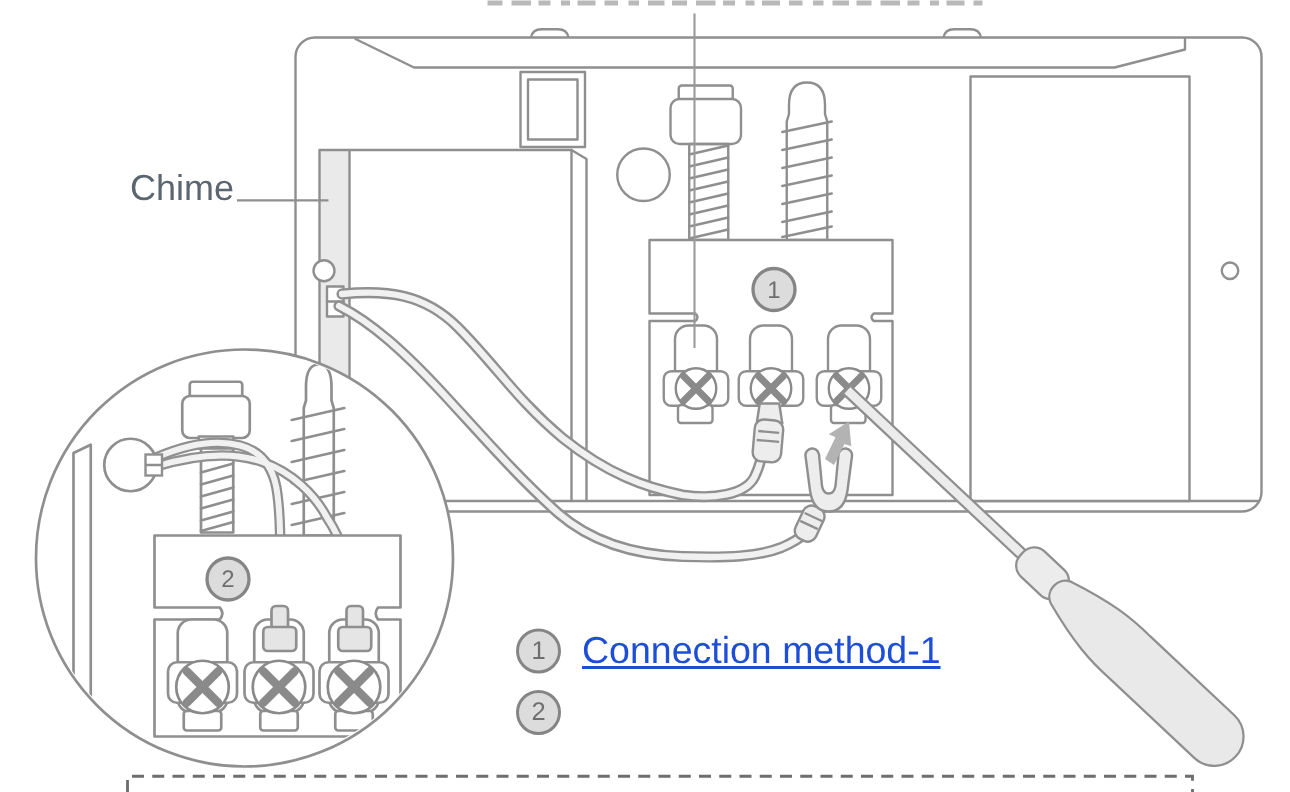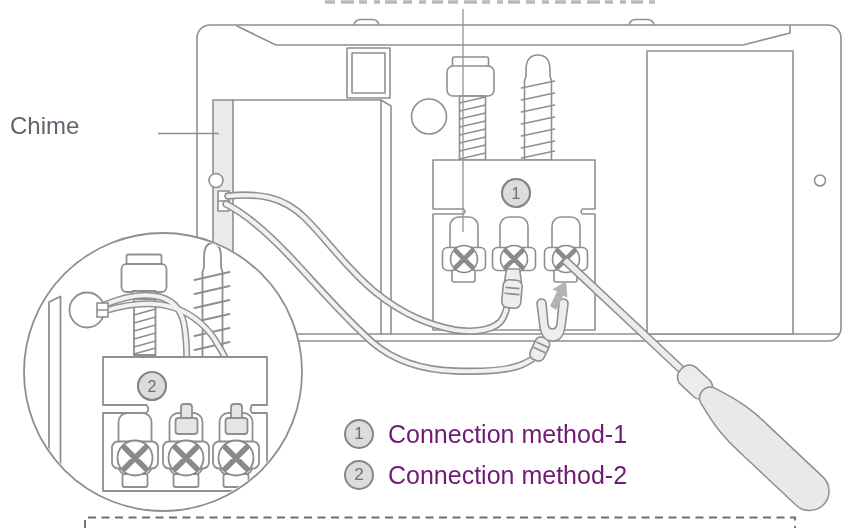--- a/index.html
+++ b/index.html
@@ -1,28 +1,28 @@
 <!DOCTYPE html>
 <html><head>
 <meta charset="utf-8">
 <style>
   html,body{margin:0;padding:0;background:#ffffff;}
   #stage{position:relative;width:860px;height:528px;background:#fff;overflow:hidden;
          font-family:"Liberation Sans", sans-serif;}
   #stage svg{position:absolute;left:0;top:0;}
   .txtlabel{position:absolute;color:#5b6670;}
-  #chime-label{left:10px;top:112px;width:146px;
+  #chime-label{left:10px;top:112px;width:146px;text-align:right;
                font-size:24px;line-height:27px;}
   .legend-row{position:absolute;left:344px;display:flex;align-items:center;}
   #legend-row-1{top:419px;}
   #legend-row-2{top:460px;}
   .legend-badge{box-sizing:border-box;width:30px;height:30px;border-radius:50%;
     background:#dcdcdc;border:2.5px solid #858585;color:#6e6e6e;
     font-size:17px;line-height:25px;text-align:center;flex:0 0 auto;}
-  .legend-text{margin-left:14px;color:#701a75;font-size:25px;line-height:30px;white-space:nowrap;}
+  .legend-text{margin-left:14px;color:#1d4ed8;font-size:25px;line-height:30px;white-space:nowrap;text-decoration:underline;}
   .svgbadge{font-family:"Liberation Sans",sans-serif;font-size:16px;fill:#6e6e6e;
             text-anchor:middle;}
 </style>
 </head>
 <body>
 
 <div id="stage">
 
   <svg width="860" height="528" viewBox="0 0 860 528">
     <defs>
@@ -214,16 +214,15 @@
   <div class="txtlabel" id="chime-label">
     <div>Chime</div>
   </div>
 
   <div class="legend-row" id="legend-row-1">
     <div class="legend-badge">1</div>
     <div class="legend-text">Connection method-1</div>
   </div>
   <div class="legend-row" id="legend-row-2">
     <div class="legend-badge">2</div>
-    <div class="legend-text">Connection method-2</div>
   </div>
 
 </div>
 
 </body></html>

